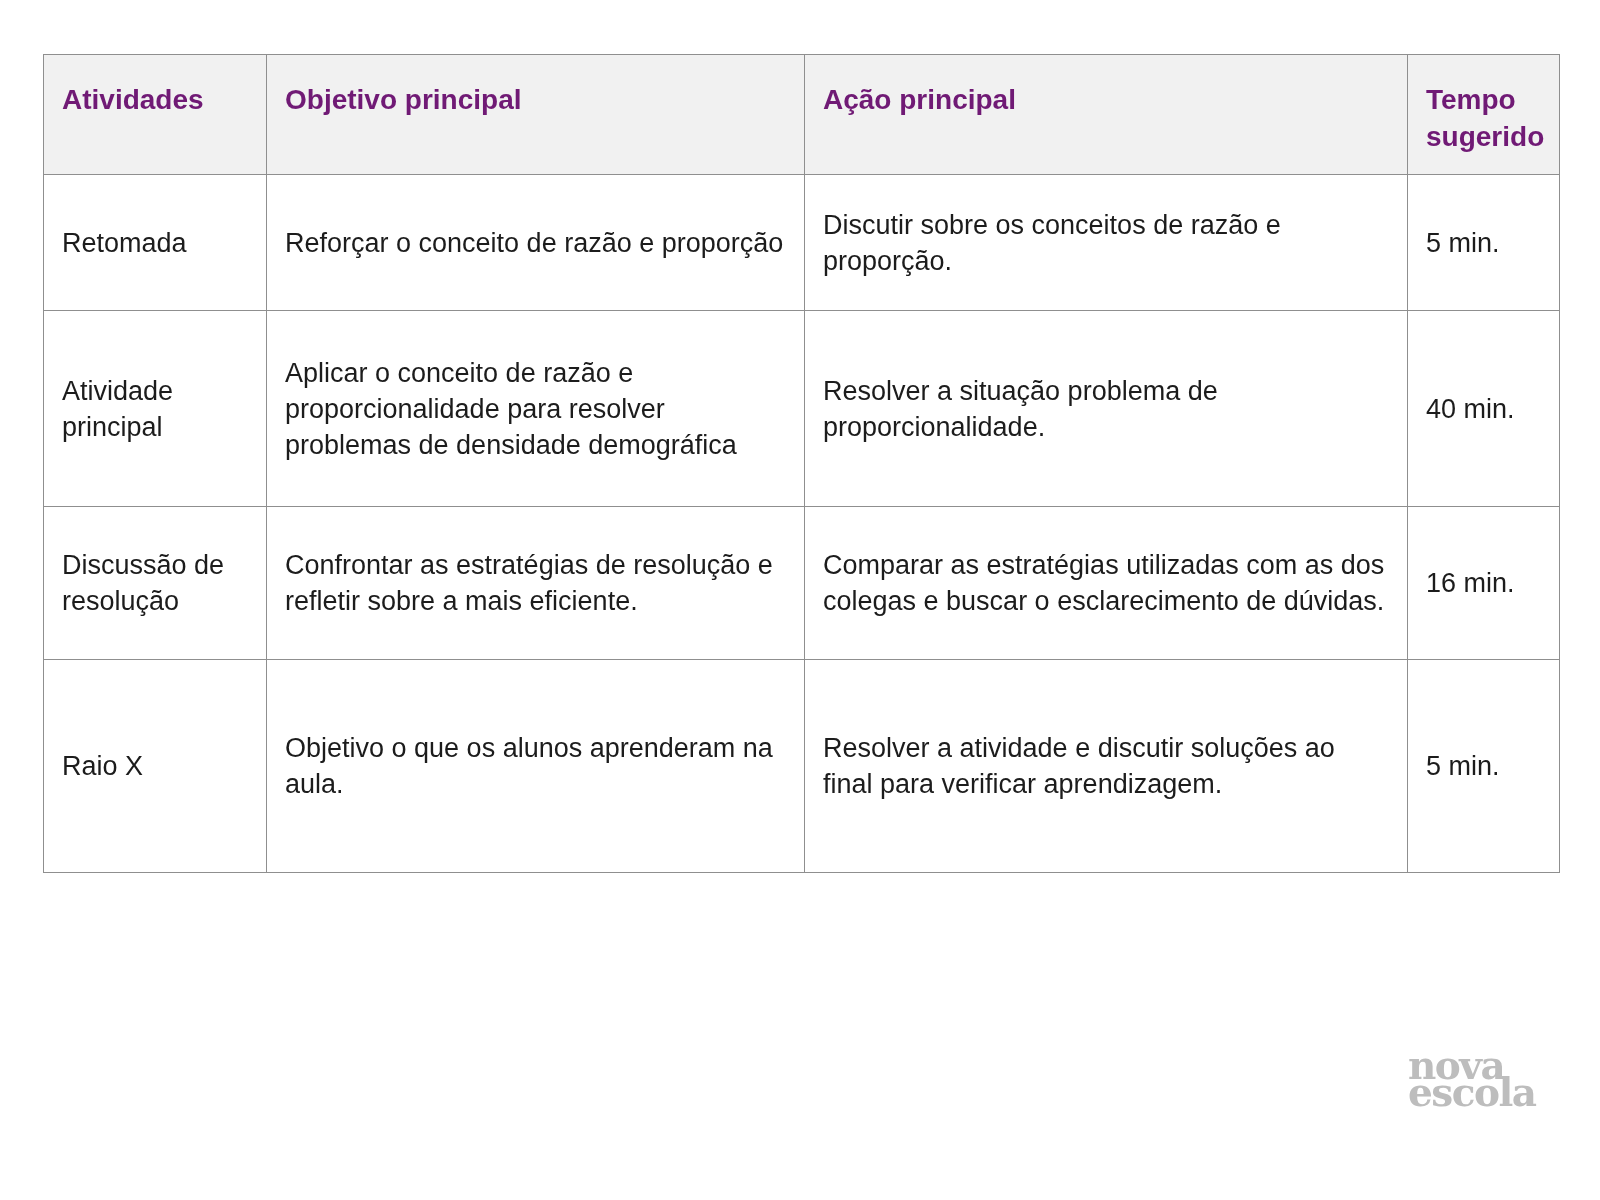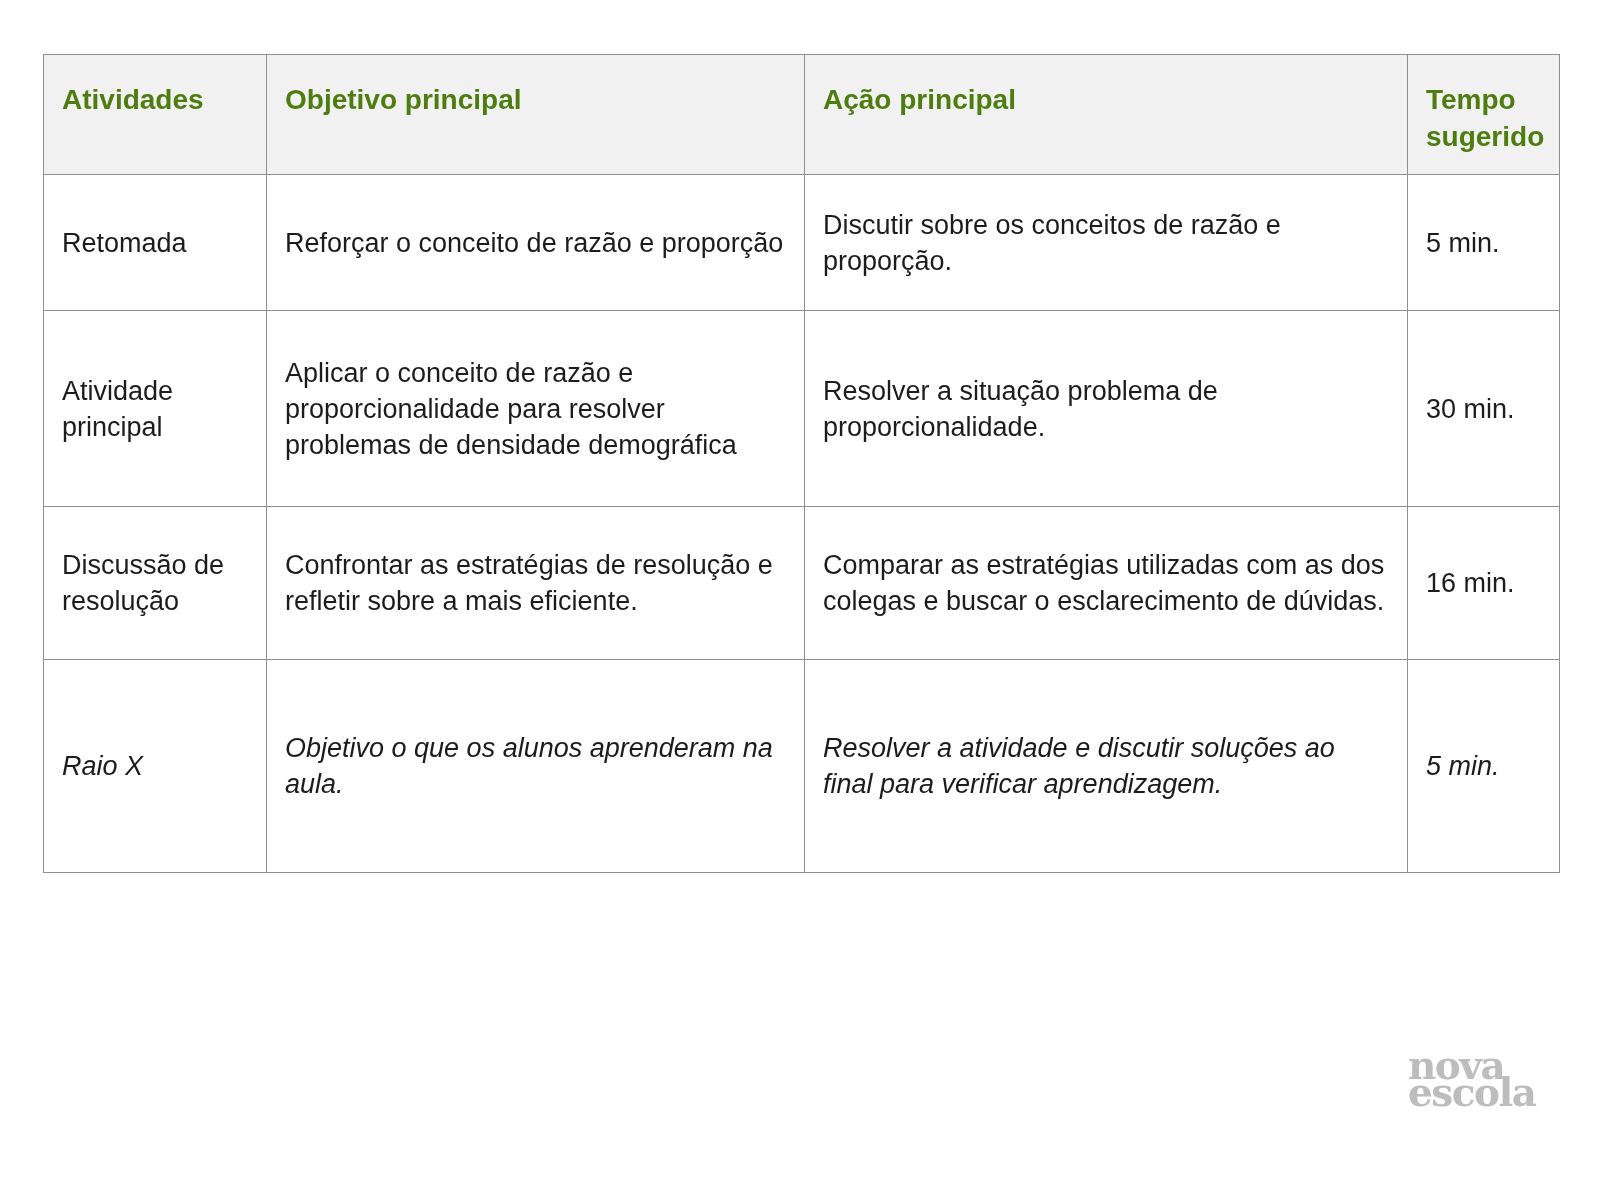--- a/index.html
+++ b/index.html
@@ -30,41 +30,41 @@
 
   table.activities th,
   table.activities td {
     border: 1px solid #8f8f8f;
     text-align: left;
     white-space: pre-wrap;
     overflow: hidden;
   }
   table.activities th {
     background: #f1f1f1;
-    color: #4d7c0f;
+    color: #701a75;
     font-size: 28px;
     font-weight: 700;
     line-height: 37px;
     vertical-align: top;
     padding: 26px 18px 10px 18px;
   }
   table.activities td {
     color: #1c1c1c;
     font-size: 27px;
     font-weight: 400;
     line-height: 36px;
     vertical-align: middle;
     padding: 10px 18px;
   }
   tr.row-header { height: 120px; }
   tr.row-1 { height: 136px; }
   tr.row-2 { height: 196px; margin-top: 41px; }
   tr.row-3 { height: 153px; }
   tr.row-4 { height: 139px; }
-  tr.row-5 { height: 213px; font-style: italic; }
+  tr.row-5 { height: 213px; }
 
   .logo {
     position: absolute;
     left: 1408px;
     top: 1052px;
     color: #bdbdbd;
     font-family: "DejaVu Serif", "Liberation Serif", serif;
     font-weight: 700;
     font-size: 39px;
     line-height: 27px;
@@ -94,21 +94,21 @@
     <tr class="row-1">
       <td>Retomada</td>
       <td>Reforçar o conceito de razão e proporção</td>
       <td>Discutir sobre os conceitos de razão e proporção.</td>
       <td>5 min.</td>
     </tr>
     <tr class="row-2">
       <td>Atividade principal</td>
       <td>Aplicar o conceito de razão e proporcionalidade para resolver problemas de densidade demográfica</td>
       <td>Resolver a situação problema de proporcionalidade.</td>
-      <td>30 min.</td>
+      <td>40 min.</td>
     </tr>
     <tr class="row-3">
       <td>Discussão de resolução</td>
       <td>Confrontar as estratégias de resolução e refletir sobre a mais eficiente.</td>
       <td>Comparar as estratégias utilizadas com as dos colegas e buscar o esclarecimento de dúvidas.</td>
       <td>16 min.</td>
     </tr>
     <tr class="row-5">
       <td>Raio X</td>
       <td>Objetivo o que os alunos aprenderam na aula.</td>

